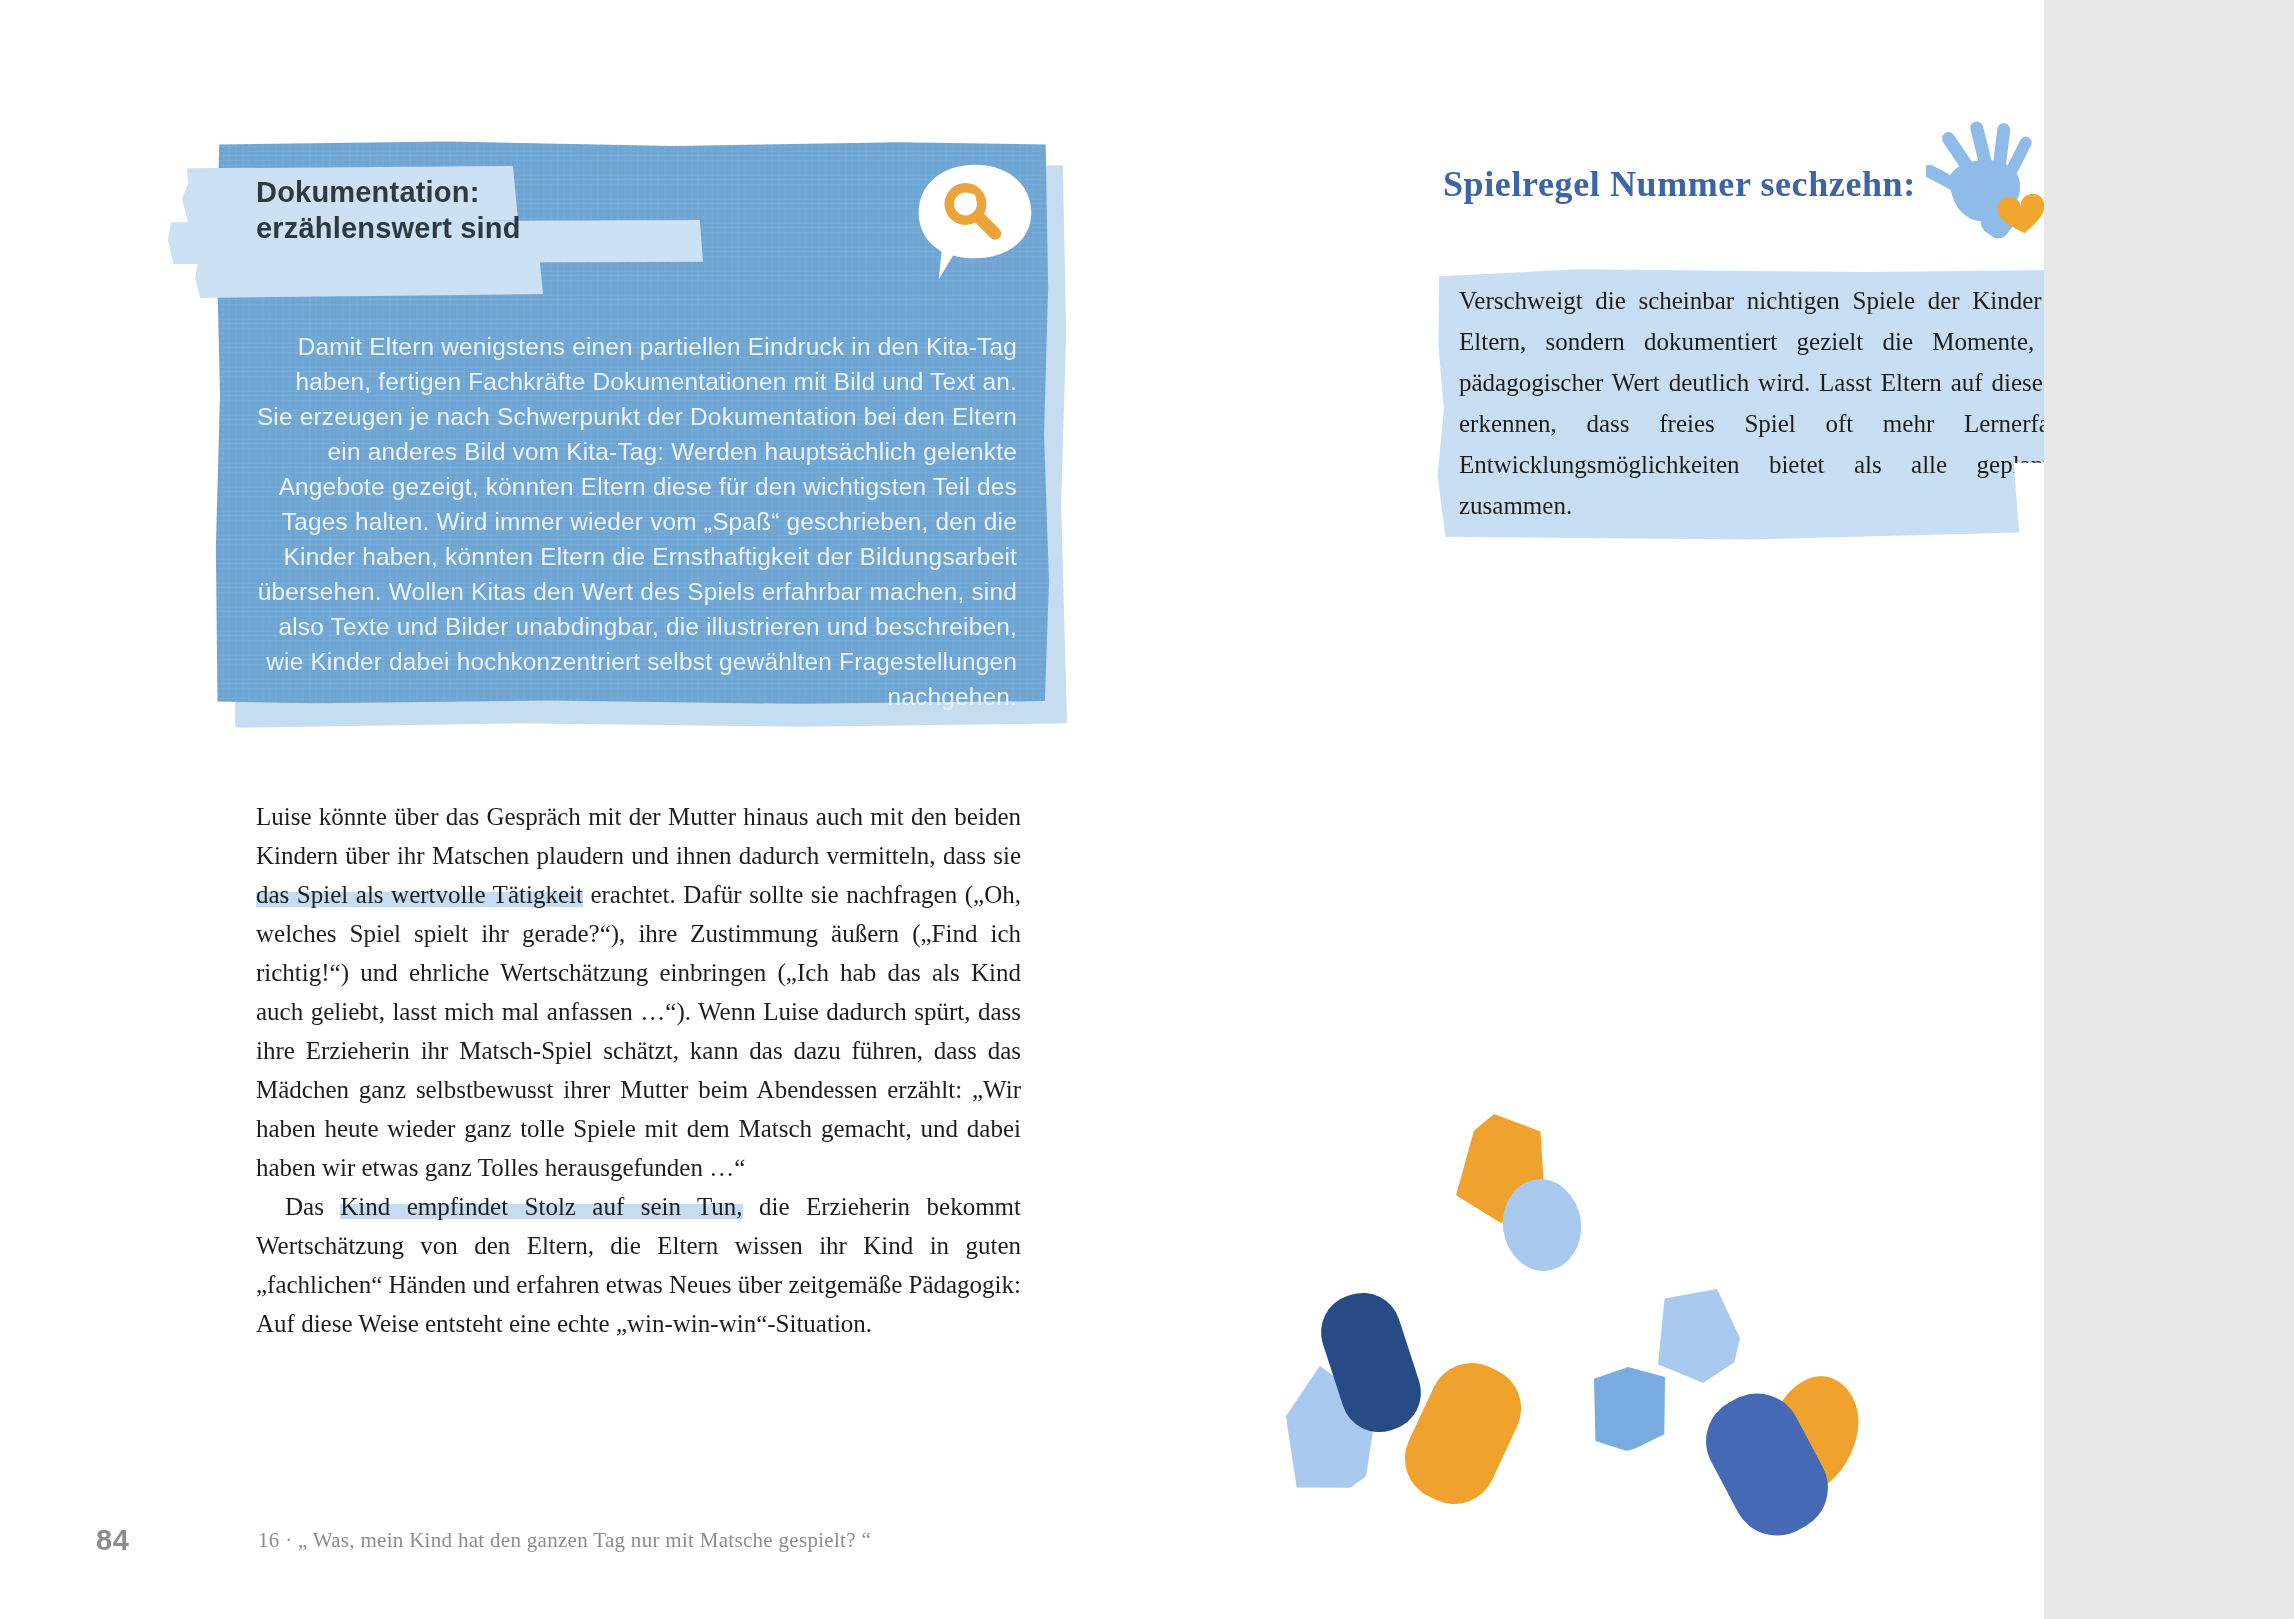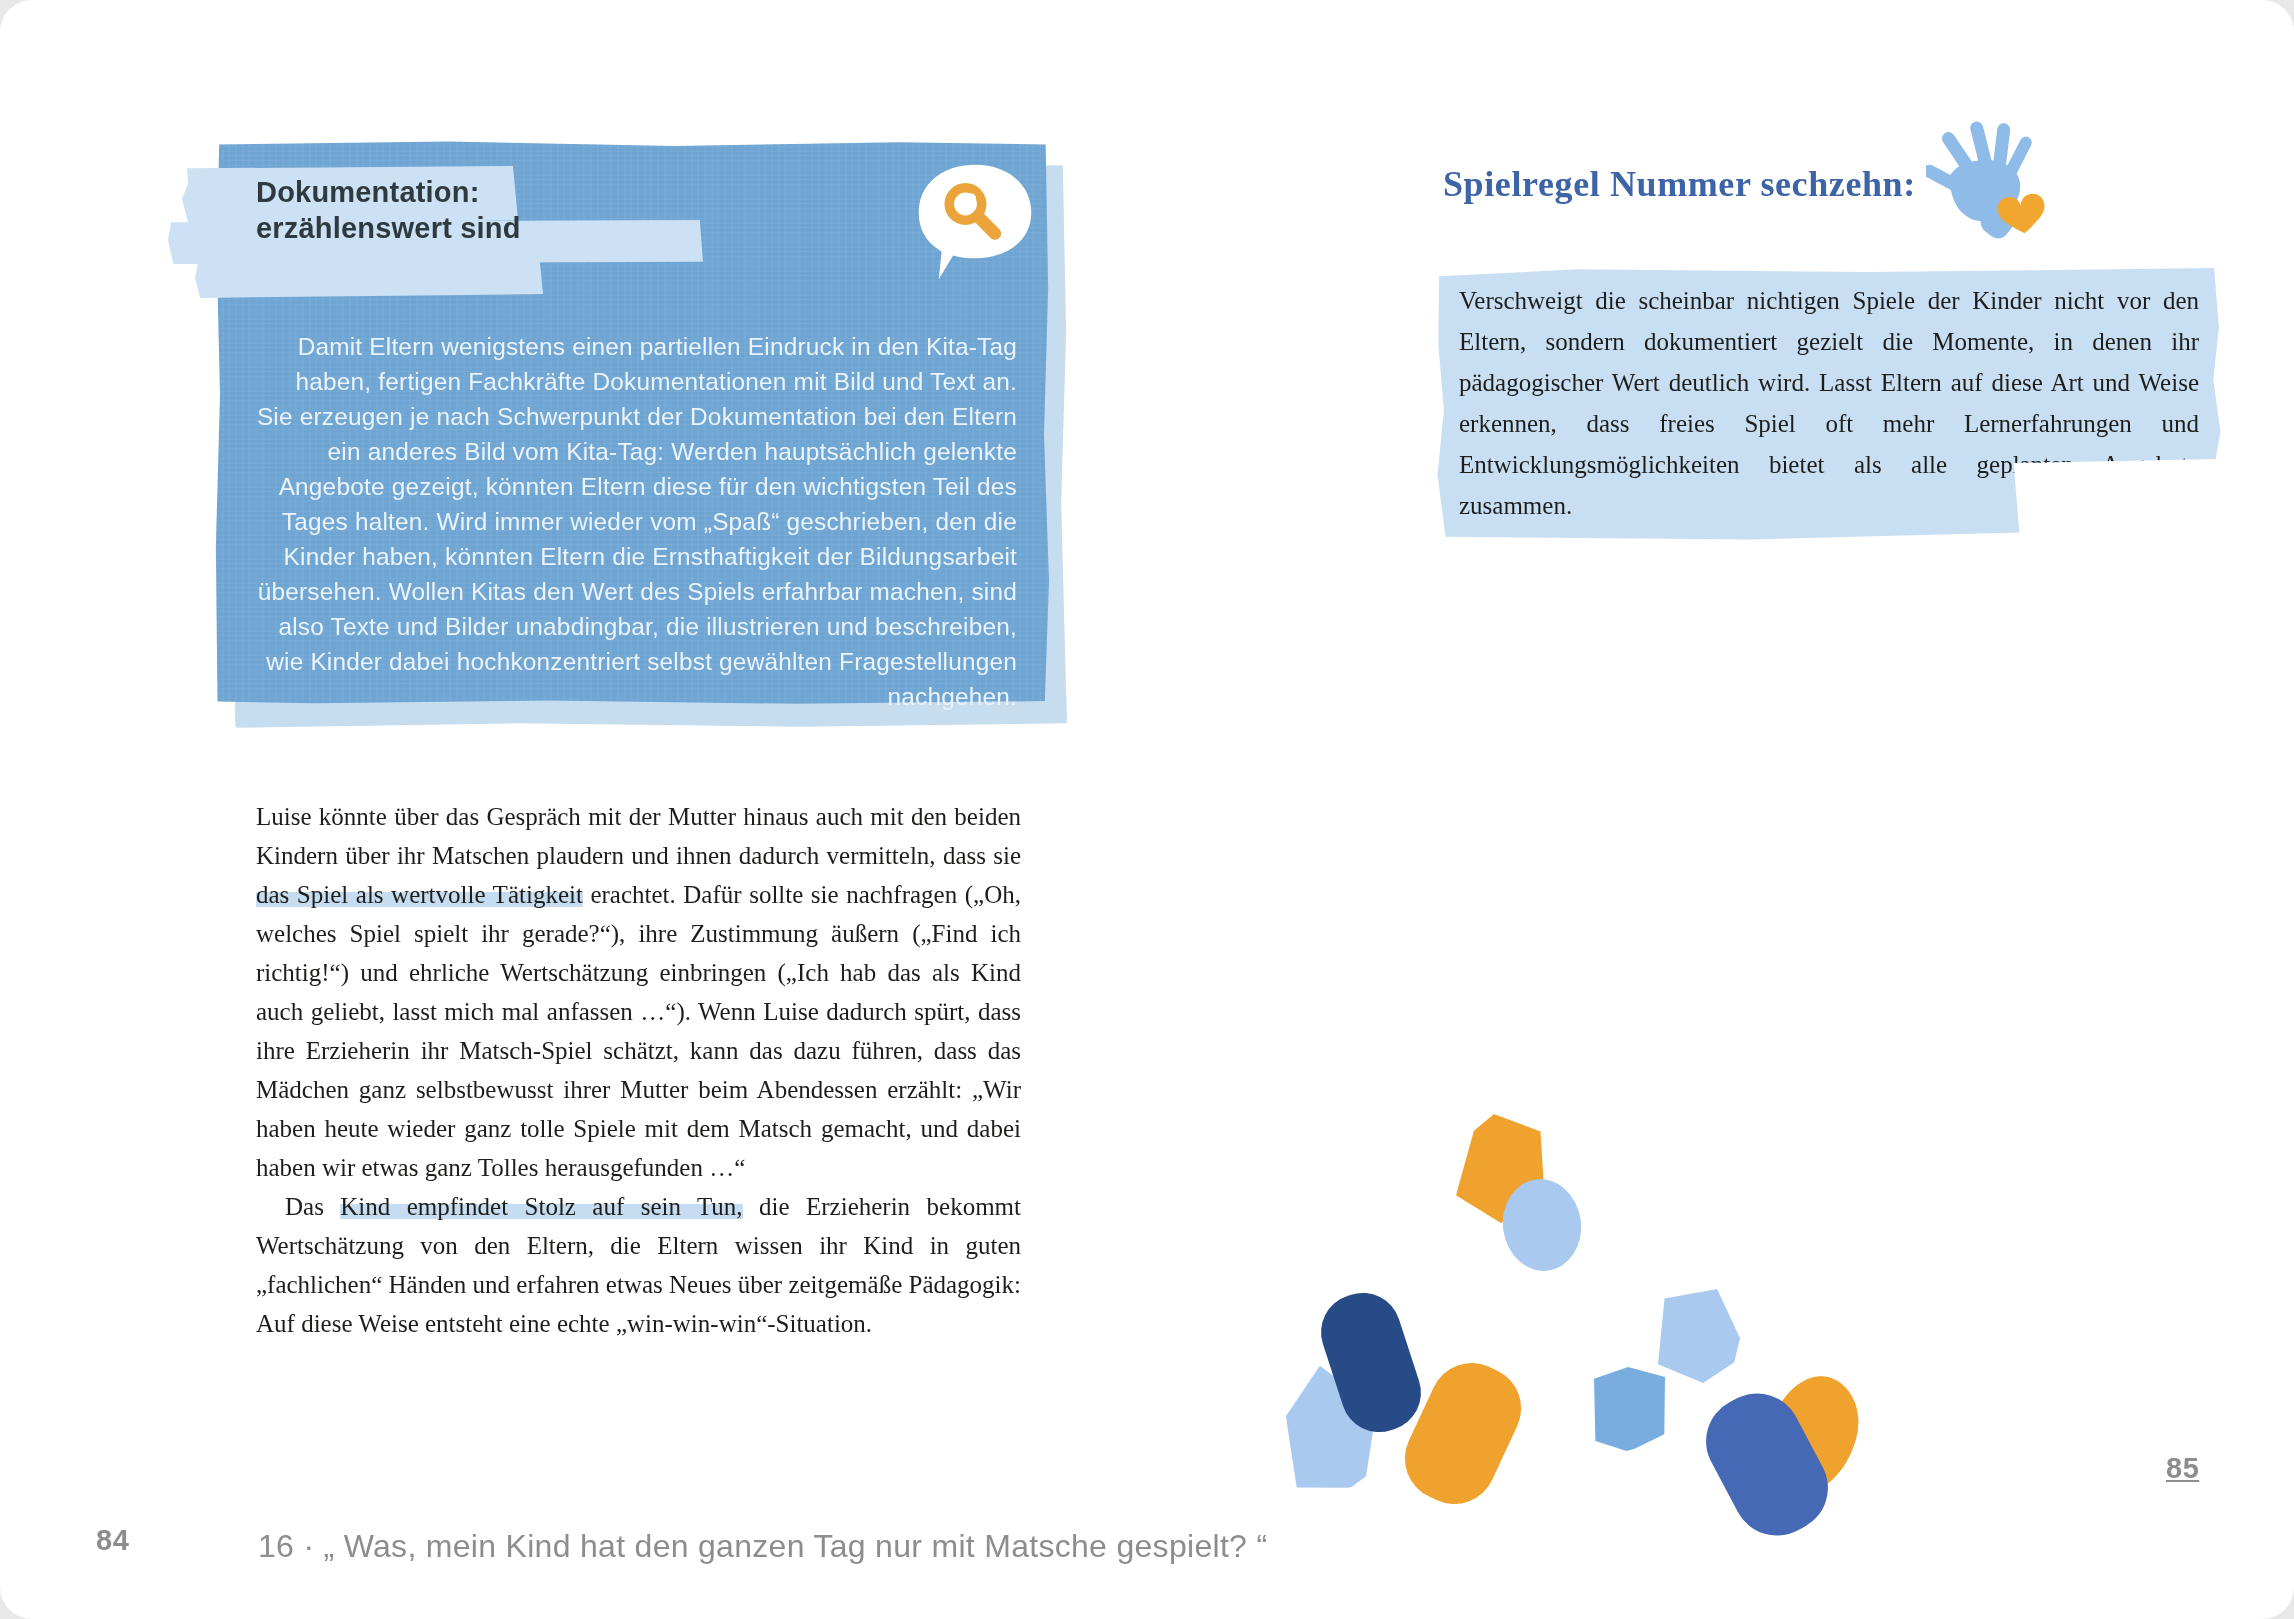--- a/index.html
+++ b/index.html
@@ -7,24 +7,23 @@
     --title_dark:#2F3A40; --box_text:#ECF4FB; --heading_blue:#3D64A6;
     --rule_bg:#C8DFF3; --hl_bg:#C6DDF1; --body_text:#1D1D1B; --footer_gray:#8D8D8D;
     --orange:#EFA32E; --navy:#274B87; --royal_blue:#4569B5;
     --light_blue:#A9CAEE; --medium_blue:#79ADDF;
     --hand_blue:#8FBBE8; --heart_orange:#F0A62F; --magnifier_orange:#EBA43B;
     --bubble_white:#FFFFFF; --page_bg:#FFFFFF;
   }
   html,body{margin:0;padding:0;}
   body{background:#e8e8e8;}
   #root{
-    position:relative; width:2294px; height:1619px; overflow:hidden;
+    position:relative; width:2044px; height:1619px; overflow:hidden;
     background:var(--page_bg,#fff);
     font-family:"Liberation Sans", sans-serif;
-    border-radius:32px;
   }
   .abs{position:absolute;}
 
   
   #info-box-shadow{
     left:232px; top:163px; width:835px; height:566px;
     background:var(--box_shadow); border-radius:9.6px;
     clip-path:polygon(0.5% 0.8%, 30% 0.2%, 64% 1%, 99.5% 0.4%, 99.9% 30%, 99.3% 60%, 100% 99%, 68% 99.6%, 34% 99%, 0.4% 99.8%, 0.2% 68%, 0.7% 34%);
   }
   #info-box{
@@ -65,21 +64,21 @@
   }
   #main-text p{margin:0;}
   #main-text p + p{text-indent:29px;}
   .hl{
     background:linear-gradient(180deg, rgba(0,0,0,0) 42%, var(--hl_bg) 42%, var(--hl_bg) 96%, rgba(0,0,0,0) 96%);
   }
 
   
   .page-num{font-size:29px; font-weight:700; color:var(--footer_gray); letter-spacing:0.5px;text-align:center;}
   #footer-page-left{left:96px; top:1524px;}
-  #footer-chapter{left:258px; top:1528px; font-size:32px; color:var(--footer_gray); letter-spacing:0.3px;}
+  #footer-chapter{left:258px; top:1528px; font-size:21px; color:var(--footer_gray); letter-spacing:0.3px;font-family:Liberation Serif, serif;}
   #footer-page-right{left:2166px; top:1452px;text-decoration:underline;}
 
   
   #spielregel-heading{
     left:1443px; top:163px; width:535px;
     font-family:"Liberation Serif", serif; font-weight:700;
     font-size:36px; letter-spacing:0.6px; color:var(--heading_blue);
   }
   #hand-heart-icon{left:1926px; top:119px; width:122px; height:132px;}
   #rule-box{

